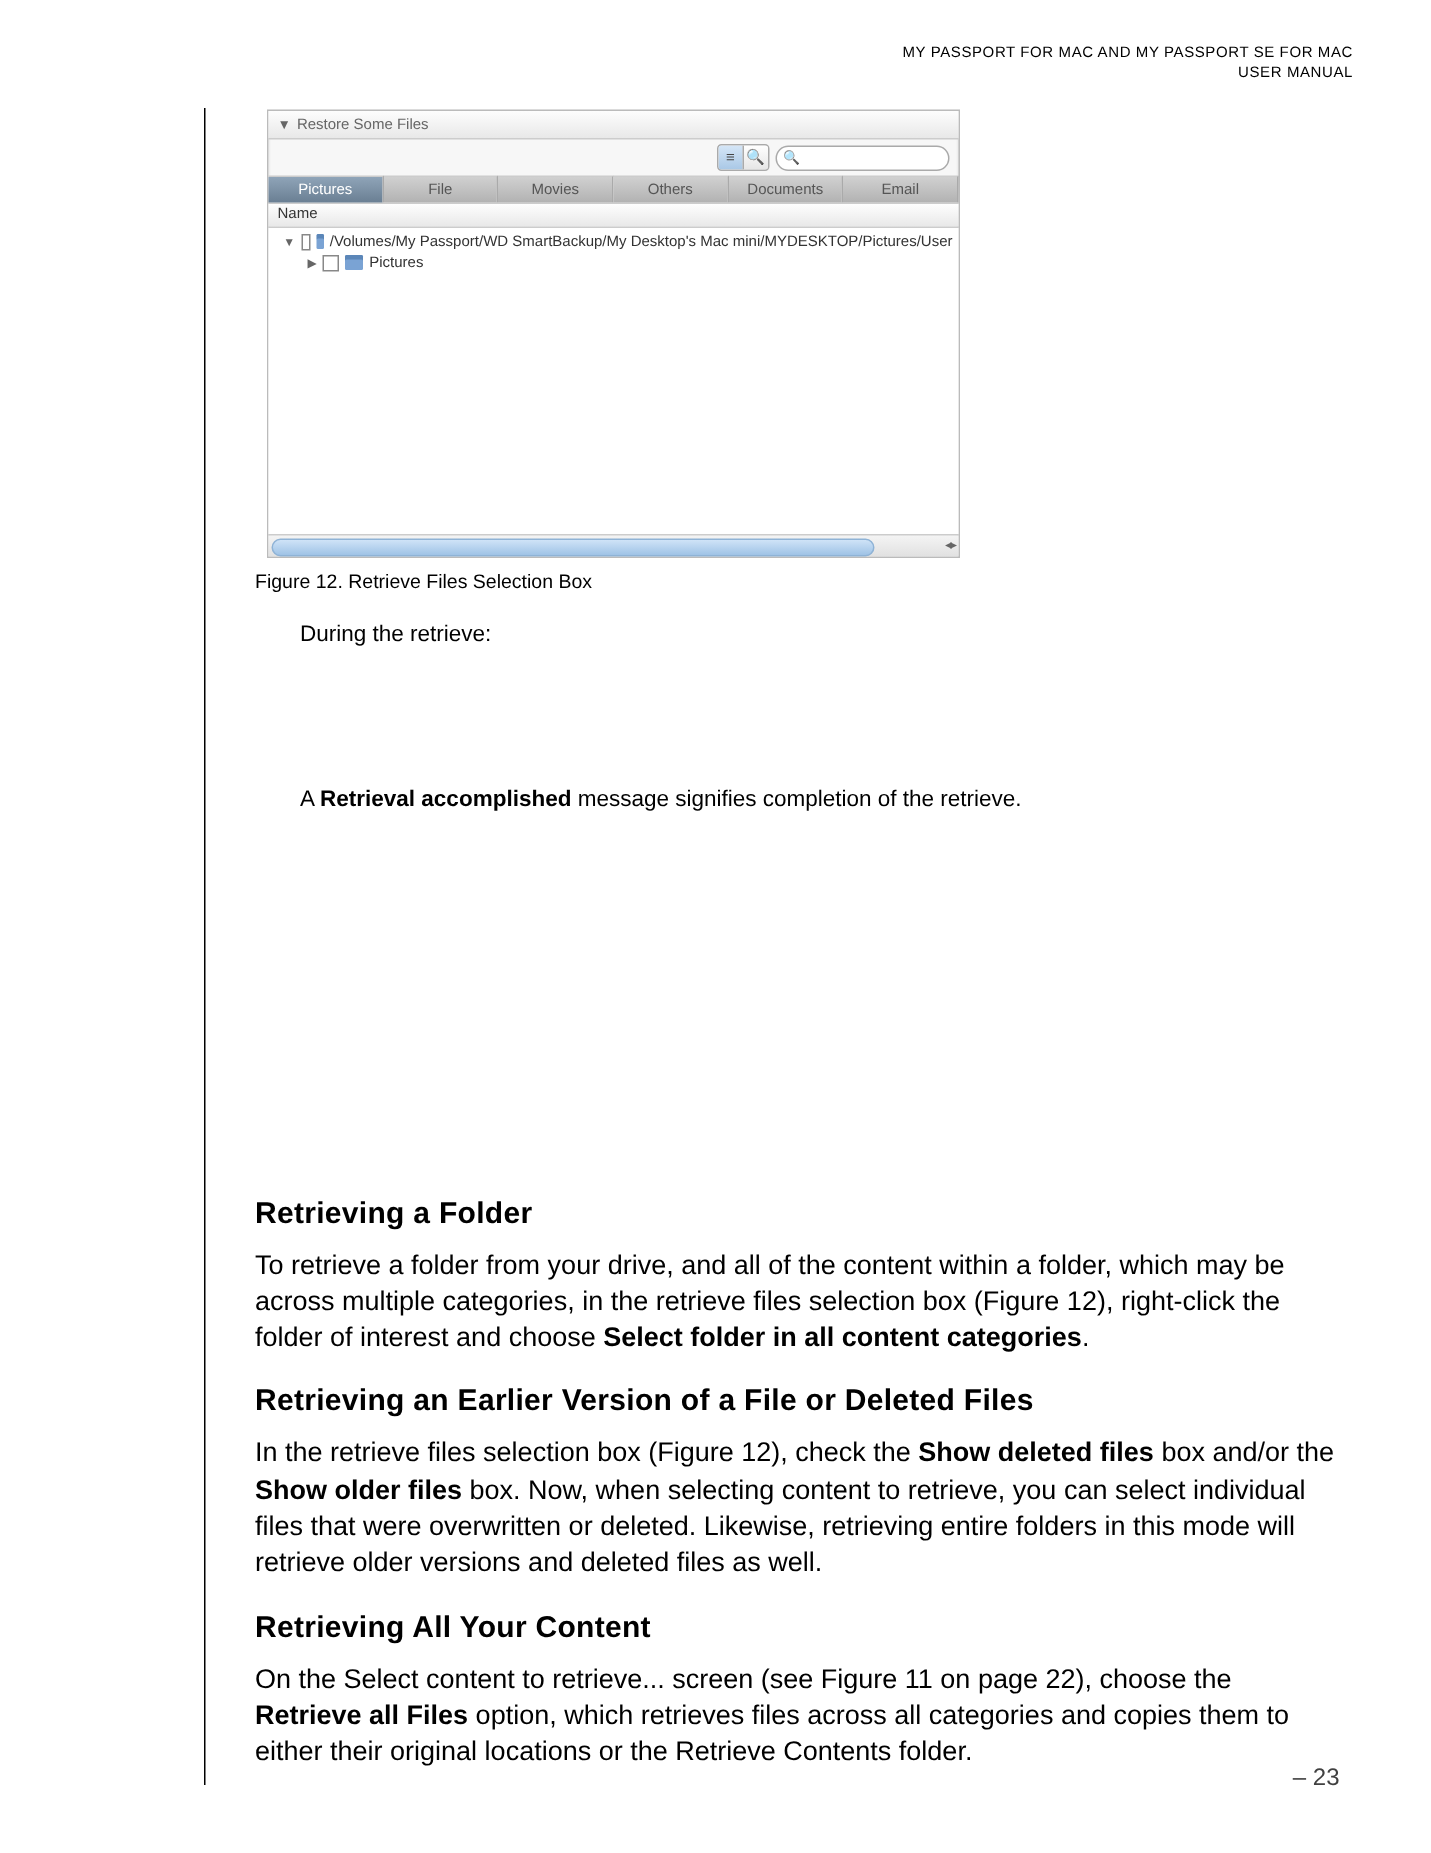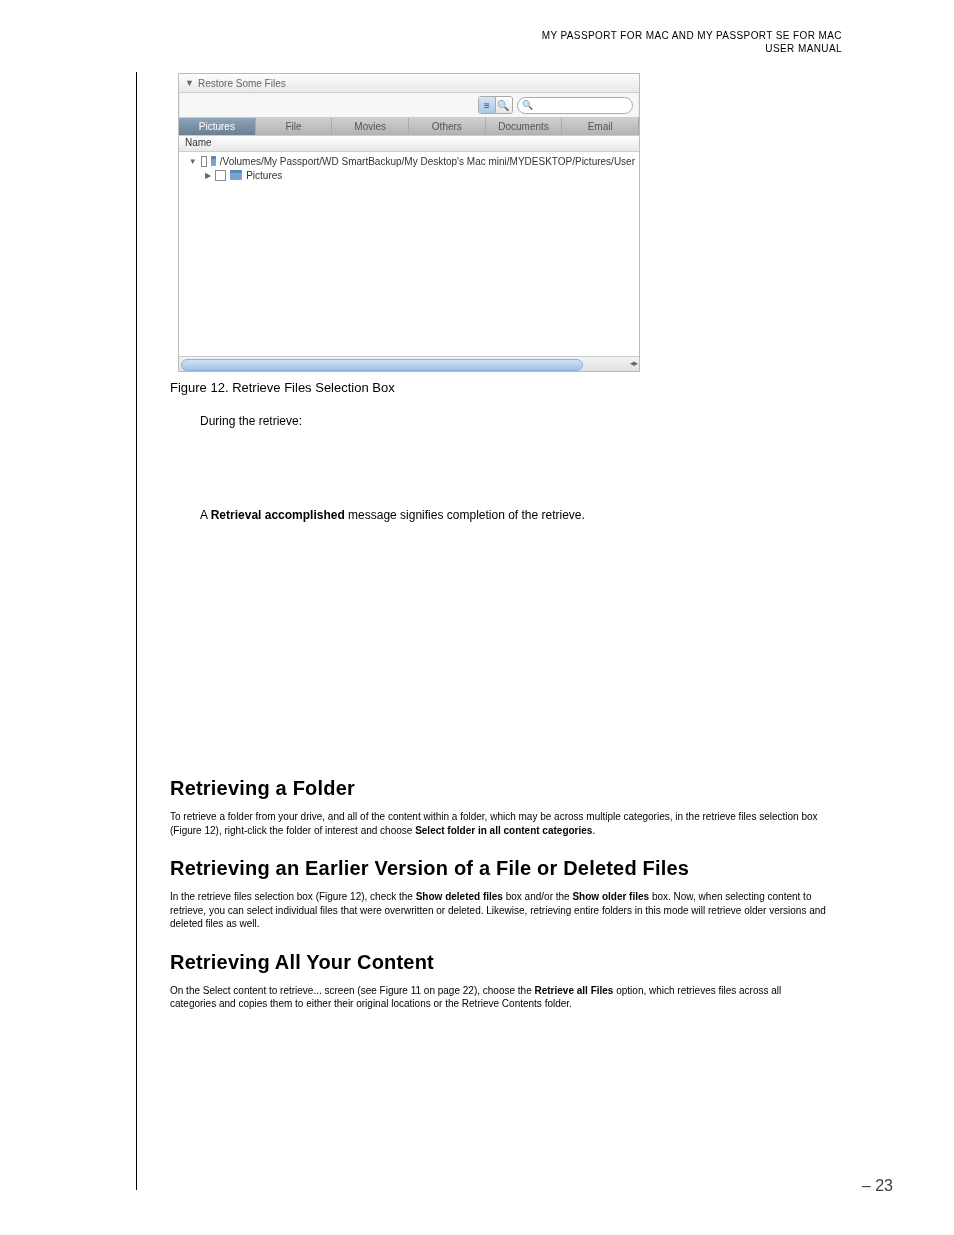--- a/index.html
+++ b/index.html
@@ -8,21 +8,21 @@
     background: #fff;
     font-family: Arial, Helvetica, sans-serif;
     font-size: 15px;
     color: #000;
     width: 954px;
   }
   .page {
     position: relative;
     width: 954px;
     height: 1235px;
-    padding: 30px 112px 30px 70px;
+    padding: 30px 52px 30px 70px;
     box-sizing: border-box;
   }
   .header-text {
     text-align: right;
     font-size: 10px;
     letter-spacing: 0.4px;
     color: #000;
     line-height: 1.25;
     margin-bottom: 18px;
   }
@@ -168,40 +168,40 @@
     position:absolute; right:2px; top:1px; font-size:9px; color:#666; letter-spacing:-1px;
   }
 
   .fig-caption {
     font-size: 13px;
     color: #000;
     margin: 8px 0 18px 0;
   }
 
   .body-para {
-    font-size: 12px;
+    font-size: 15px;
     line-height: 1.35;
-    margin: 4px 0 14px 30px;
+    margin: 16px 0 14px 30px;
   }
   .body-para.first { margin-left: 30px; }
 
   .gap-large { height: 220px; }
 
   h2.section {
     font-family: Liberation Sans, sans-serif;
     font-weight: 900;
     font-stretch: condensed;
     letter-spacing: 0.2px;
     font-size: 20px;
     margin: 20px 0 10px 0;
     color: #000;
   }
 
   .body-block {
-    font-size: 10px;
+    font-size: 18px;
     line-height: 1.35;
     margin: 0 12px 18px 0;
   }
 
   .page-num {
     position: absolute;
     right: 61px;
     bottom: 40px;
     font-size: 16px;
     color: #404040;

